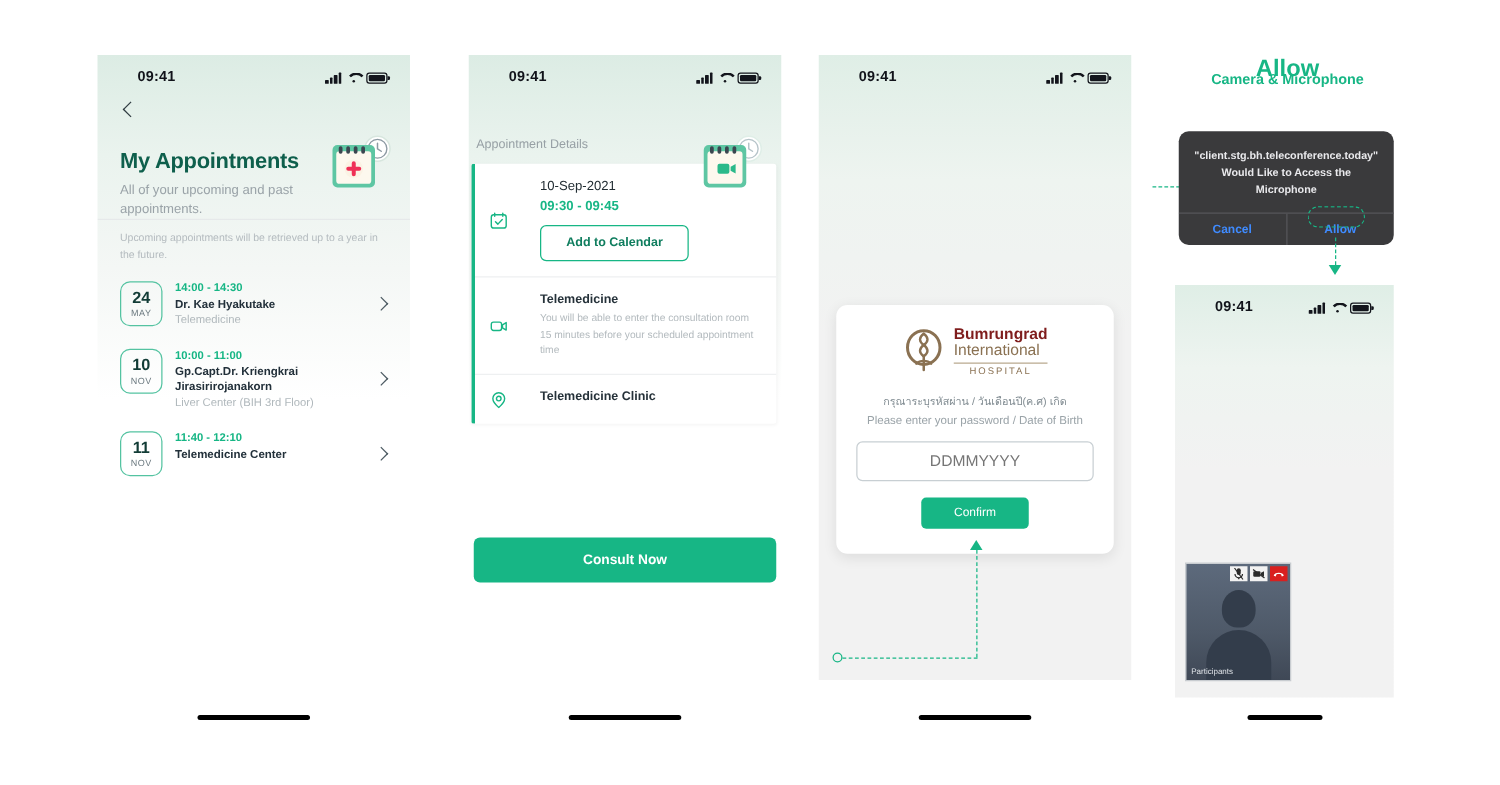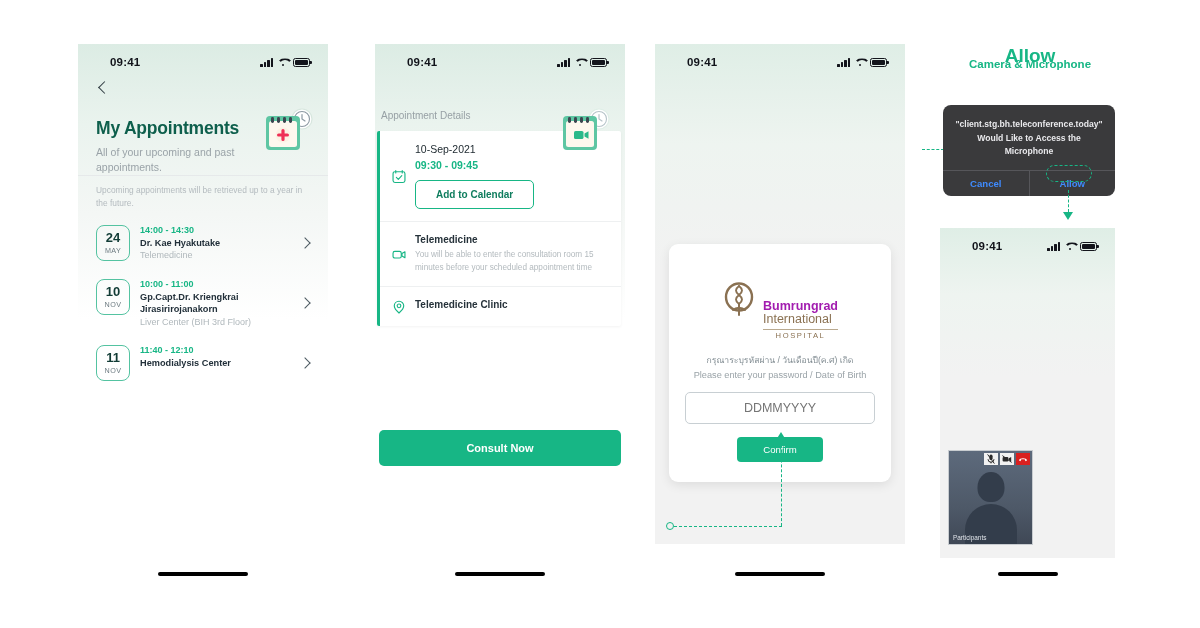--- a/index.html
+++ b/index.html
@@ -80,21 +80,21 @@
     content:""; position:absolute; left:1px; top:1px; width:7px; height:7px;
     border-right: 1.4px solid #4c5a62; border-top: 1.4px solid #4c5a62; transform: rotate(45deg);
   }
 
   
   .sec-title { font-size: 10px; color: #97a0a5; margin: 36px 0 0 6px; }
   .card {
     margin: 10px 4px 0 2px; background: #ffffff; border-left: 3.5px solid #17b685;
     border-radius: 2px; box-shadow: 0 1px 3px rgba(0,0,0,.05);
   }
-  .crow { display: flex; gap: 9px; padding: 12px 12px 12px 12px; }
+  .crow { display: flex; gap: 26px; padding: 12px 12px 12px 12px; }
   .crow + .crow { border-top: 1px solid #eef0f1; }
   .cico { width: 14px; min-width: 14px; margin-top: 1px; }
   .cdate { font-size: 10.5px; color: #222d33; }
   .ctime { font-size: 10.5px; font-weight: bold; color: #17b685; margin-top: 4px; }
   .addcal {
     margin-top: 9px; display: inline-block; border: 1.4px solid #17b685; border-radius: 5px;
     color: #0f7d5e; font-size: 10px; font-weight: bold; padding: 8px 20px; cursor: pointer; background: #fff;
   }
   .ctl { font-size: 10px; font-weight: bold; color: #26323a; }
   .cdesc { font-size: 8.2px; color: #b3babe; line-height: 1.55; margin-top: 4px; }
@@ -105,21 +105,21 @@
   }
 
   
   .modal {
     position: absolute; left: 14px; right: 14px; top: 200px;
     background: #fff; border-radius: 9px; box-shadow: 0 3px 11px rgba(0,0,0,.09);
     padding: 17px 16px 20px 16px; text-align: center;
   }
   .brand { display: flex; align-items: center; justify-content: center; gap: 7px; }
   .brandtxt { text-align: left; line-height: 1.06; }
-  .brandtxt .b1 { font-size: 12.5px; font-weight: bold; color: #a21caf; margin-top: 39px; }
+  .brandtxt .b1 { font-size: 12.5px; font-weight: bold; color: #7f1d1d; }
   .brandtxt .b2 { font-size: 12.5px; color: #8a7152; }
   .brandtxt .rule { height: 1px; background: #b9a98f; margin: 2px 0 2px 0; }
   .brandtxt .b3 { font-size: 7.6px; color: #8a7152; letter-spacing: 1.6px; text-align: center; }
   .mline1 { font-size: 8.6px; color: #7f8a90; margin-top: 13px; }
   .mline2 { font-size: 9.2px; color: #9aa3a8; margin-top: 3px; }
   .mfield {
     margin-top: 12px; border: 1px solid #c8cfd3; border-radius: 5px;
     font-size: 12.5px; color: #5d676d; padding: 8px 0; text-align: center; background: #fff;
     width: 100%; font-family: "Liberation Sans", sans-serif; cursor: text;
   }
@@ -232,21 +232,21 @@
         <div class="rowchev"></div>
       </div>
 
       <div class="appt">
         <div class="datebox">
           <span class="d">11</span>
           <span class="m">NOV</span>
         </div>
         <div class="ainfo">
           <div class="atime">11:40 - 12:10</div>
-          <div class="aname">Hemodialysis Center</div>
+          <div class="aname">Telemedicine Center</div>
         </div>
         <div class="rowchev"></div>
       </div>
     </div>
   </div>
 
   <div class="phone" style="left:375px; top:44px;">
     <div class="statusbar">
       <span class="stat-time">09:41</span>
       <span class="stat-icons">

